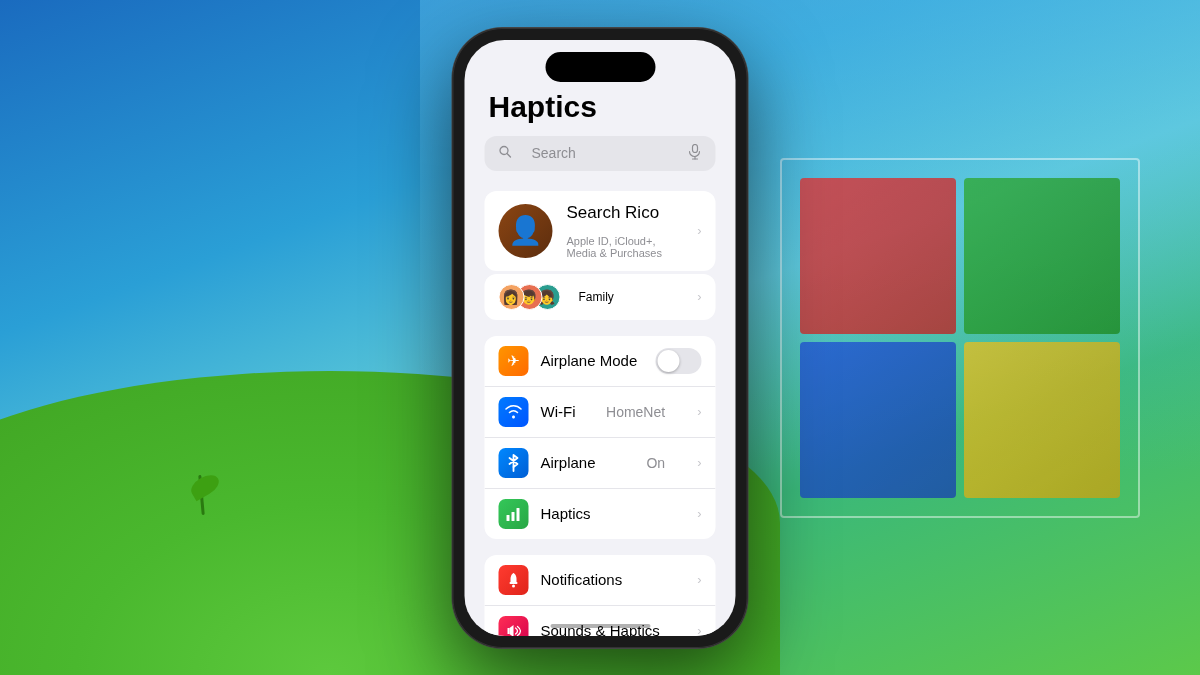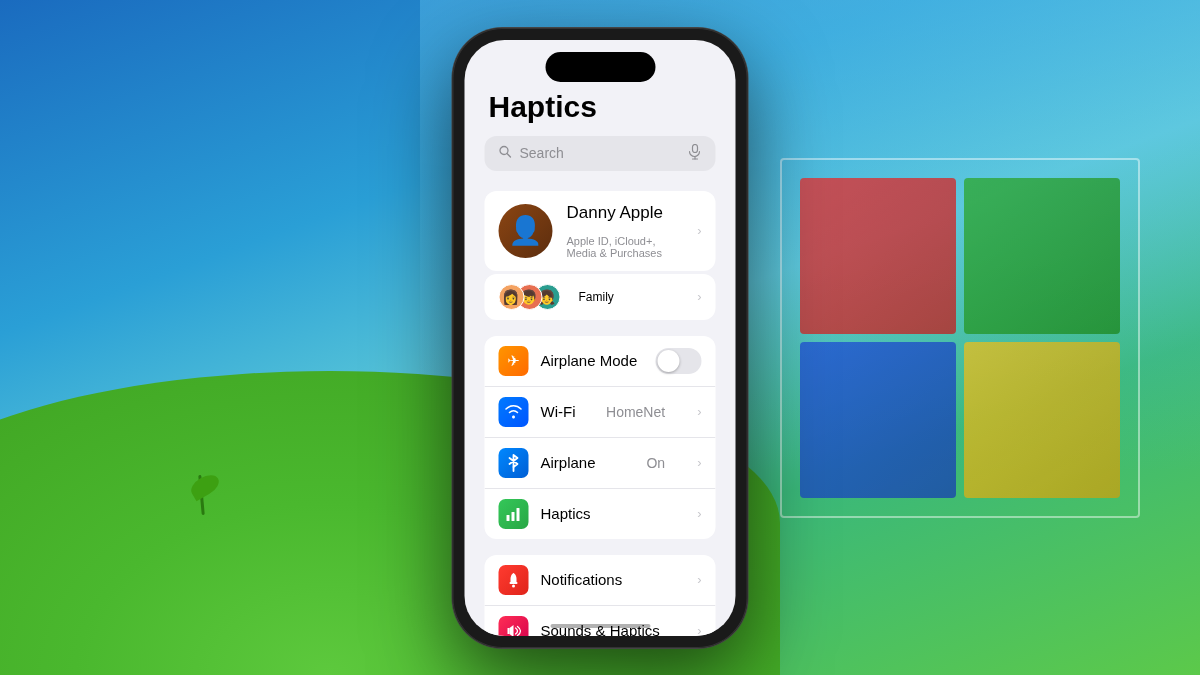--- a/index.html
+++ b/index.html
@@ -247,21 +247,21 @@
       padding-left: 4px;
     }
 
     
     .search-bar {
       background: #e5e5ea;
       border-radius: 12px;
       padding: 8px 14px;
       display: flex;
       align-items: center;
-      gap: 8px;
+      gap: 20px;
       margin-bottom: 20px;
     }
 
     .search-icon-svg {
       color: #8e8e93;
       font-size: 13px;
     }
 
     .search-placeholder {
       color: #8e8e93;
@@ -510,21 +510,21 @@
               <line x1="4" y1="15" x2="9" y2="15" stroke="#8e8e93" stroke-width="1.2" stroke-linecap="round"></line>
             </svg>
           </span>
         </div>
 
         <div class="profile-row">
           <div class="profile-avatar">
             <span class="avatar-face">👤</span>
           </div>
           <div class="profile-info">
-            <div class="profile-name">Danny Apple</div>
+            <div class="profile-name">Search Rico</div>
             <div class="profile-subtitle">Apple ID, iCloud+, Media &amp; Purchases</div>
           </div>
           <span class="chevron">›</span>
         </div>
 
         <div class="family-row">
           <div class="family-avatars">
             <div class="family-avatar" style="background:#f4a261; z-index:3;">👩</div>
             <div class="family-avatar" style="background:#e76f51; z-index:2;">👦</div>
             <div class="family-avatar" style="background:#2a9d8f; z-index:1;">👧</div>

